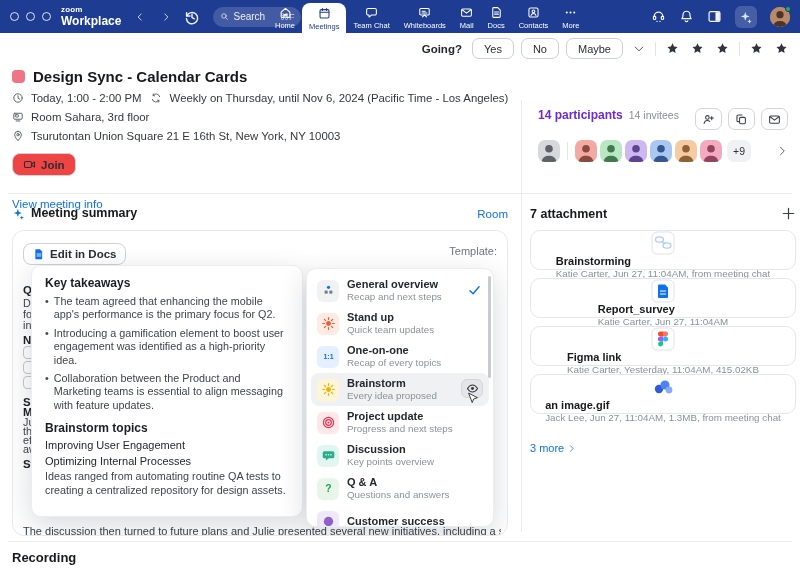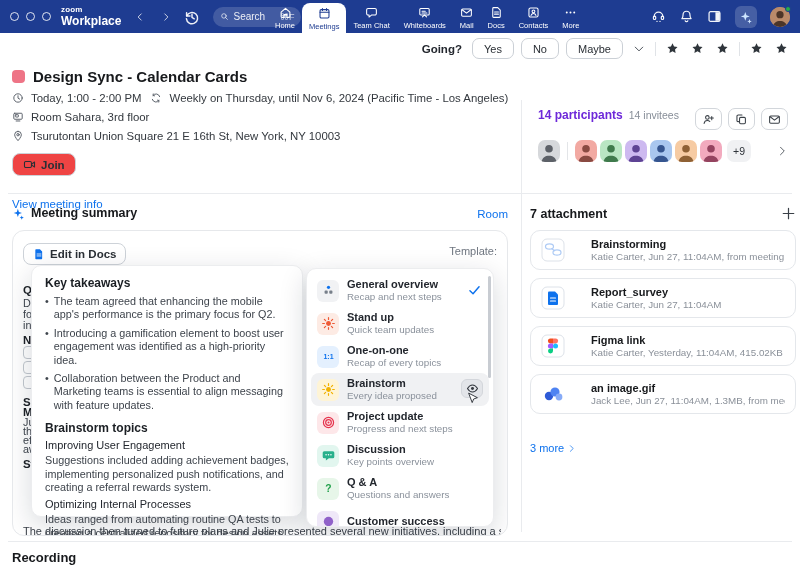--- a/index.html
+++ b/index.html
@@ -118,21 +118,21 @@
   .mi-t { font-size:11px; font-weight:bold; color:#23272e; line-height:13px; white-space:nowrap; }
   .mi-d { font-size:9.8px; color:#8a919b; line-height:12px; white-space:nowrap; }
   .mi-check { position:absolute; right:8px; top:10px; width:13px; height:13px; color:#0e72ed; }
   .eye-btn { position:absolute; right:6px; top:6px; width:22px; height:19px; border-radius:6px; background:#e3e5e9; border:1px solid #d3d6db; display:flex; align-items:center; justify-content:center; color:#33383f; }
   .eye-btn .icon { width:13px; height:13px; }
   .cursor-g { position:absolute; right:9px; top:19px; width:13px; height:13px; z-index:2; }
   .menu-scroll { position:absolute; right:2px; top:7px; width:3.5px; height:102px; border-radius:2px; background:#c8ccd2; }
 
   
   .att-list { position:absolute; left:530px; top:230px; width:266px; }
-  .att-card { position:absolute; left:0; width:266px; height:40px; border:1px solid #e4e7eb; border-radius:10px; background:#fff; display:flex; align-items:center; padding:0 10px; gap:26px; }
+  .att-card { position:absolute; left:0; width:266px; height:40px; border:1px solid #e4e7eb; border-radius:10px; background:#fff; display:flex; align-items:center; padding:0 10px; gap:0;flex-direction:column; }
   .att-ic { width:24px; height:24px; flex:none; display:flex; align-items:center; justify-content:center; }
   .att-ic svg { width:24px; height:24px; }
   .att-t { font-size:11px; font-weight:bold; color:#17191c; line-height:13px; white-space:nowrap; }
   .att-m { font-size:9.8px; color:#8a9099; line-height:12px; white-space:nowrap; overflow:hidden; }
   .more-link { position:absolute; left:0; top:212px; font-size:11px; display:flex; align-items:center; gap:3px; }
   .more-link .icon { width:9px; height:9px; }
 
   .recording { position:absolute; left:12px; top:550px; font-size:13px; font-weight:bold; color:#17191c; }
   .icon svg, .star svg, .recur-icon svg, .rsvp-chev svg, .parts-chev svg, .att-plus svg, .mi-check svg, .cursor-g svg, .menu-scroll svg { width:100%; height:100%; display:block; }
 </style>
@@ -557,21 +557,20 @@
             <span>Introducing a gamification element to boost user engagement was identified as a high-priority idea.</span>
           </div>
           <div class="pp-bullet">
             <span class="bdot">•</span>
             <span>Collaboration between the Product and Marketing teams is essential to align messaging with feature updates.</span>
           </div>
         </div>
       <div class="pp-h2">Brainstorm topics</div>
       <div id="pp-subs">
           <div class="pp-sub-t">Improving User Engagement</div>
-          <div class="pp-sub-b">Suggestions included adding achievement badges, implementing personalized push notifications, and creating a referral rewards system.</div>
           <div class="pp-sub-t">Optimizing Internal Processes</div>
           <div class="pp-sub-b">Ideas ranged from automating routine QA tests to creating a centralized repository for design assets.</div>
         </div>
     </div>
 
     <div class="menu">
       <div id="menu-items">
           <div class="mi">
             <span class="mi-ic" style="background: rgb(241, 242, 244); color: rgb(119, 127, 138);">
               <svg viewBox="0 0 16 16" fill="none">

